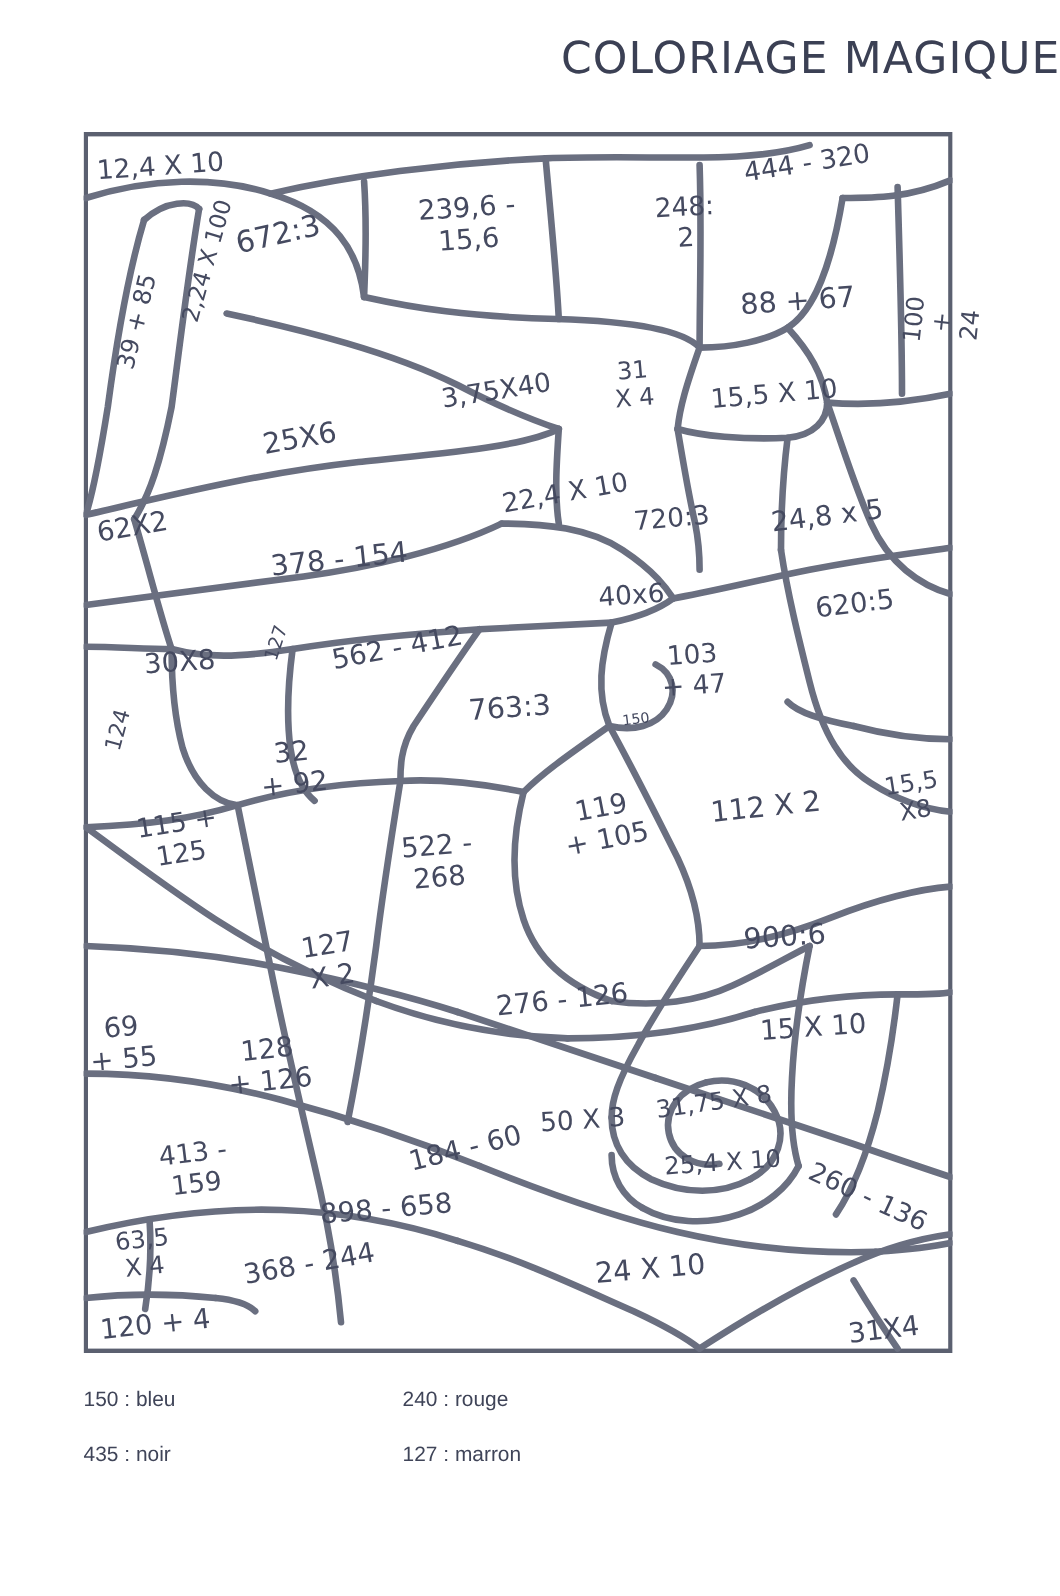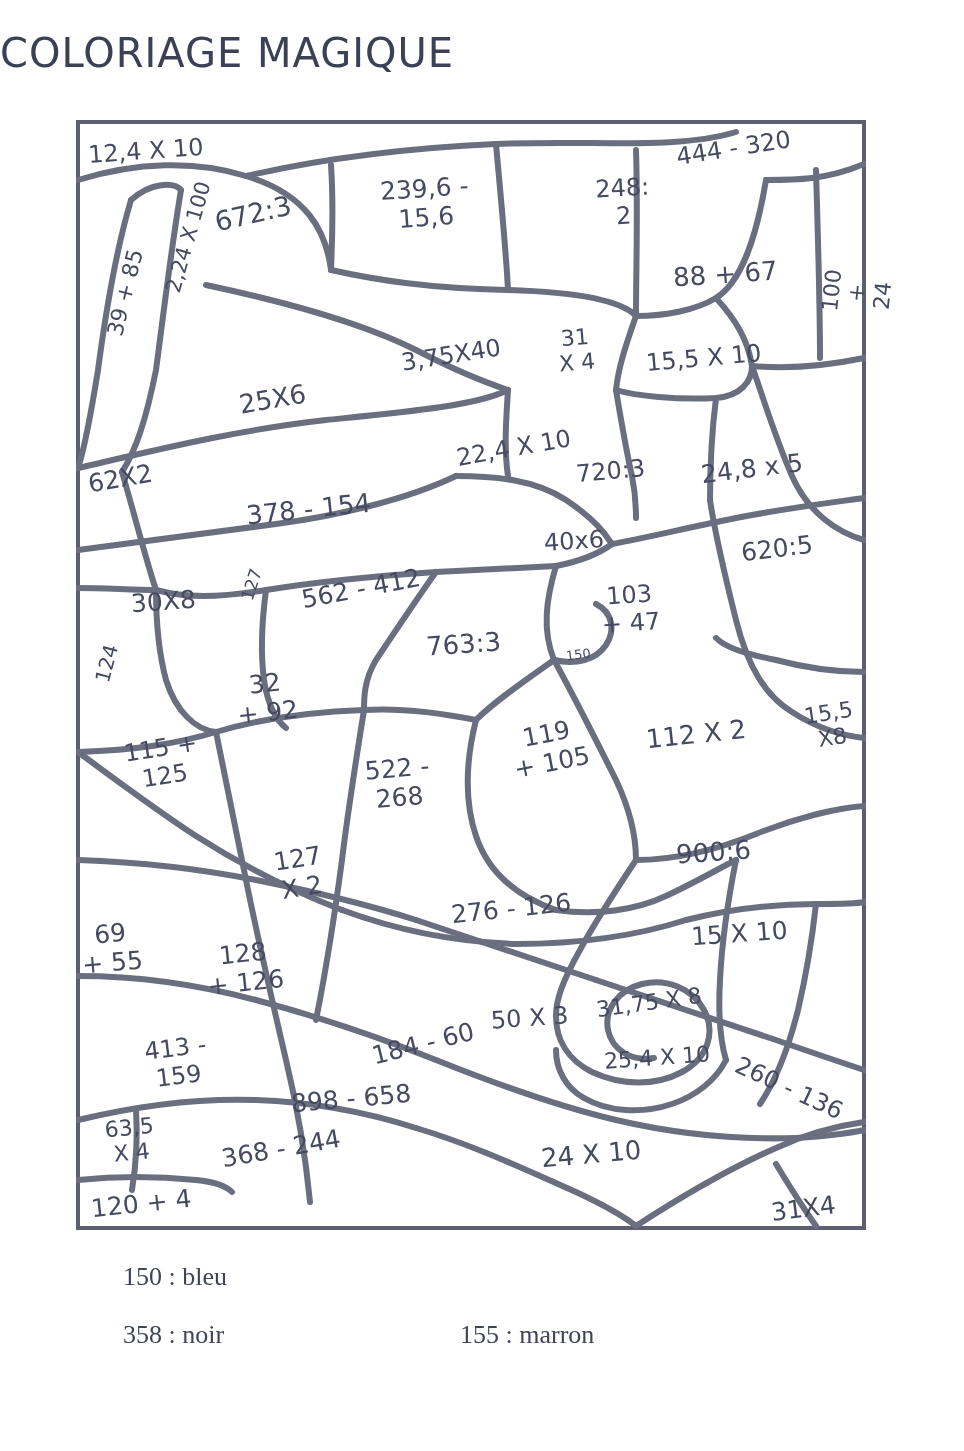--- a/index.html
+++ b/index.html
@@ -17,21 +17,21 @@
   }
   #page {
     position: absolute;
     inset: 0;
   }
   #title {
     position: absolute;
     top: 30px;
     left: 0;
     width: 964px;
-    text-align: left;
+    text-align: right;
     font-family: "DejaVu Sans", sans-serif;
     font-size: 40px;
     letter-spacing: 1px;
     color: #3b4054;
     font-weight: 400;
   }
   #grid-wrap {
     position: absolute;
     left: 76px;
     top: 120px;
@@ -58,24 +58,23 @@
     left: 76px;
     top: 1262px;
     width: 800px;
   }
   .legend-row {
     display: flex;
     width: 100%;
     margin-bottom: 28px;
   }
   .legend-item {
-    font-size: 26px;
+    font-size: 19px;
     color: #3f4458;
-    font-family: Liberation Serif, serif;
-    margin-left: 47px;
+    font-family: Liberation Sans, sans-serif;
   }
   .legend-item.c0 { width: 290px; padding-left: 0px; }
   .legend-item.c1 { width: 290px; padding-left: 0px; }
   .legend-item.c2 { width: 220px; padding-left: 0px; }
 </style>
 </head>
 <body>
 
 <div id="page">
 
@@ -232,20 +231,21 @@
         <div class="cell" style="left: 465px; top: 1020px; font-size: 26px; transform: rotate(-5deg);">24 X 10</div>
         <div class="cell" style="left: 655px; top: 955px; font-size: 24px; transform: rotate(25deg);">260 - 136</div>
         <div class="cell" style="left: 15px; top: 1070px; font-size: 25px; transform: rotate(-6deg);">120 + 4</div>
         <div class="cell" style="left: 695px; top: 1075px; font-size: 25px; transform: rotate(-7deg);">31X4</div>
       </div>
   </div>
 
   <div class="legend">
     <div class="legend-row">
       <div class="legend-item c0">150 : bleu</div>
+      <div class="legend-item c1">240 : rouge</div>
     </div>
     <div class="legend-row">
-      <div class="legend-item c0">358 : noir</div>
-      <div class="legend-item c1">155 : marron</div>
+      <div class="legend-item c0">435 : noir</div>
+      <div class="legend-item c1">127 : marron</div>
     </div>
   </div>
 
 </div>
 
 </body></html>

